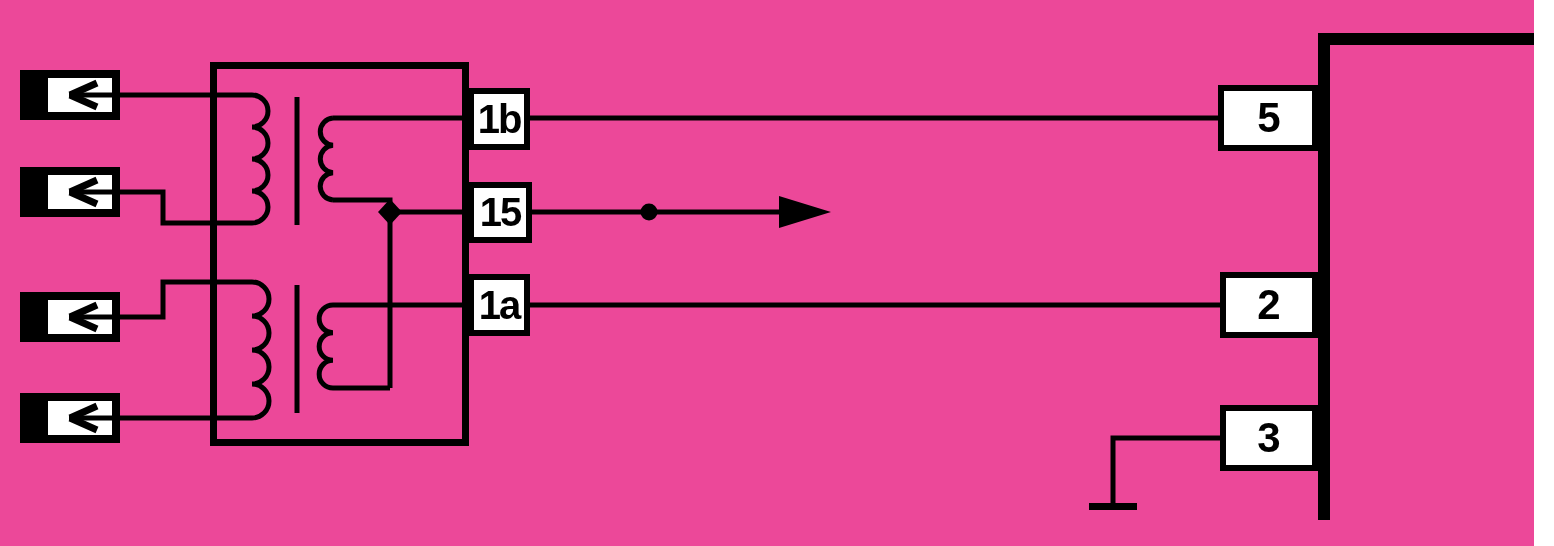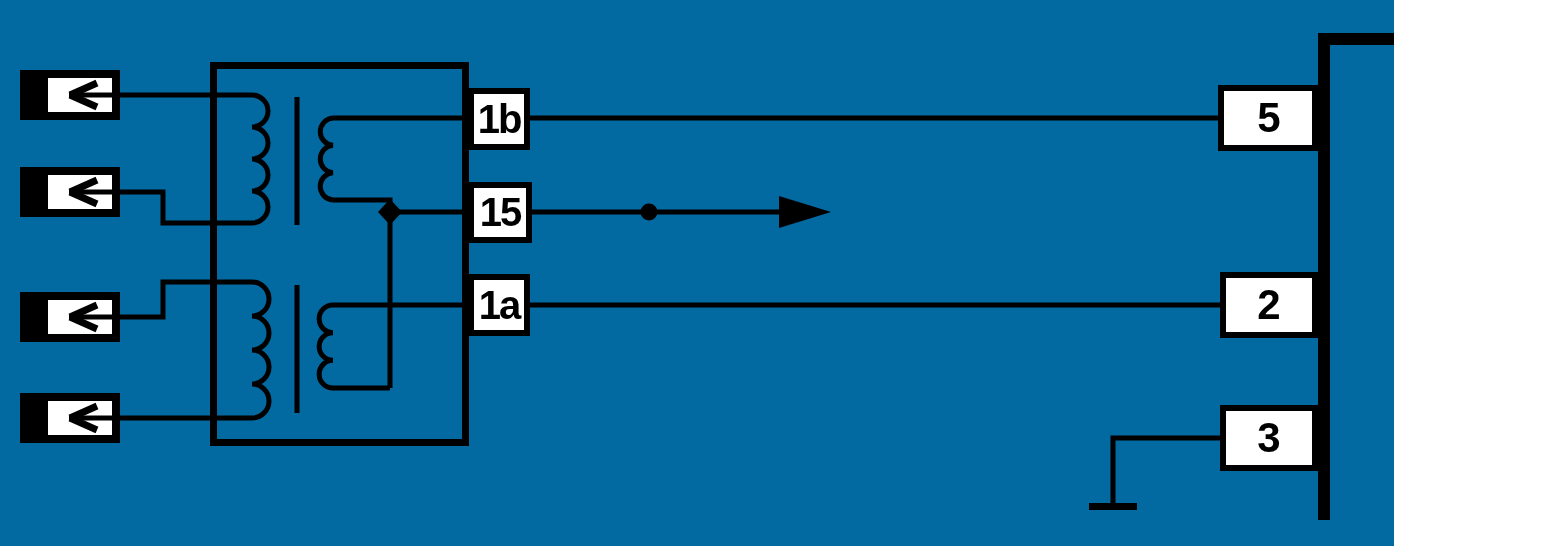--- a/index.html
+++ b/index.html
@@ -1,16 +1,16 @@
 <!DOCTYPE html>
 <html><head>
 <meta charset="utf-8">
 <style>
   html, body { margin: 0; padding: 0; background: #ffffff; }
-  .stage { position: relative; width: 1394px; height: 546px; background: #0369a1; overflow: hidden; }
+  .stage { position: relative; width: 1534px; height: 546px; background: #ec4899; overflow: hidden; }
   svg { display: block; }
   .wire   { stroke: #000; stroke-width: 5; fill: none; }
   .wind   { stroke: #000; stroke-width: 5; fill: none; }
   .core   { stroke: #000; stroke-width: 5; fill: none; }
   .boxline{ stroke: #000; stroke-width: 7; fill: none; }
   .tbox   { stroke: #000; stroke-width: 6; fill: #ffffff; }
   .conn   { stroke: #000; stroke-width: 8; fill: #ffffff; }
   .rail   { stroke: #000; stroke-width: 12; fill: none; }
   .gndbar { stroke: #000; stroke-width: 7; fill: none; }
   .barb   { stroke: #000; stroke-width: 7; fill: none; }

